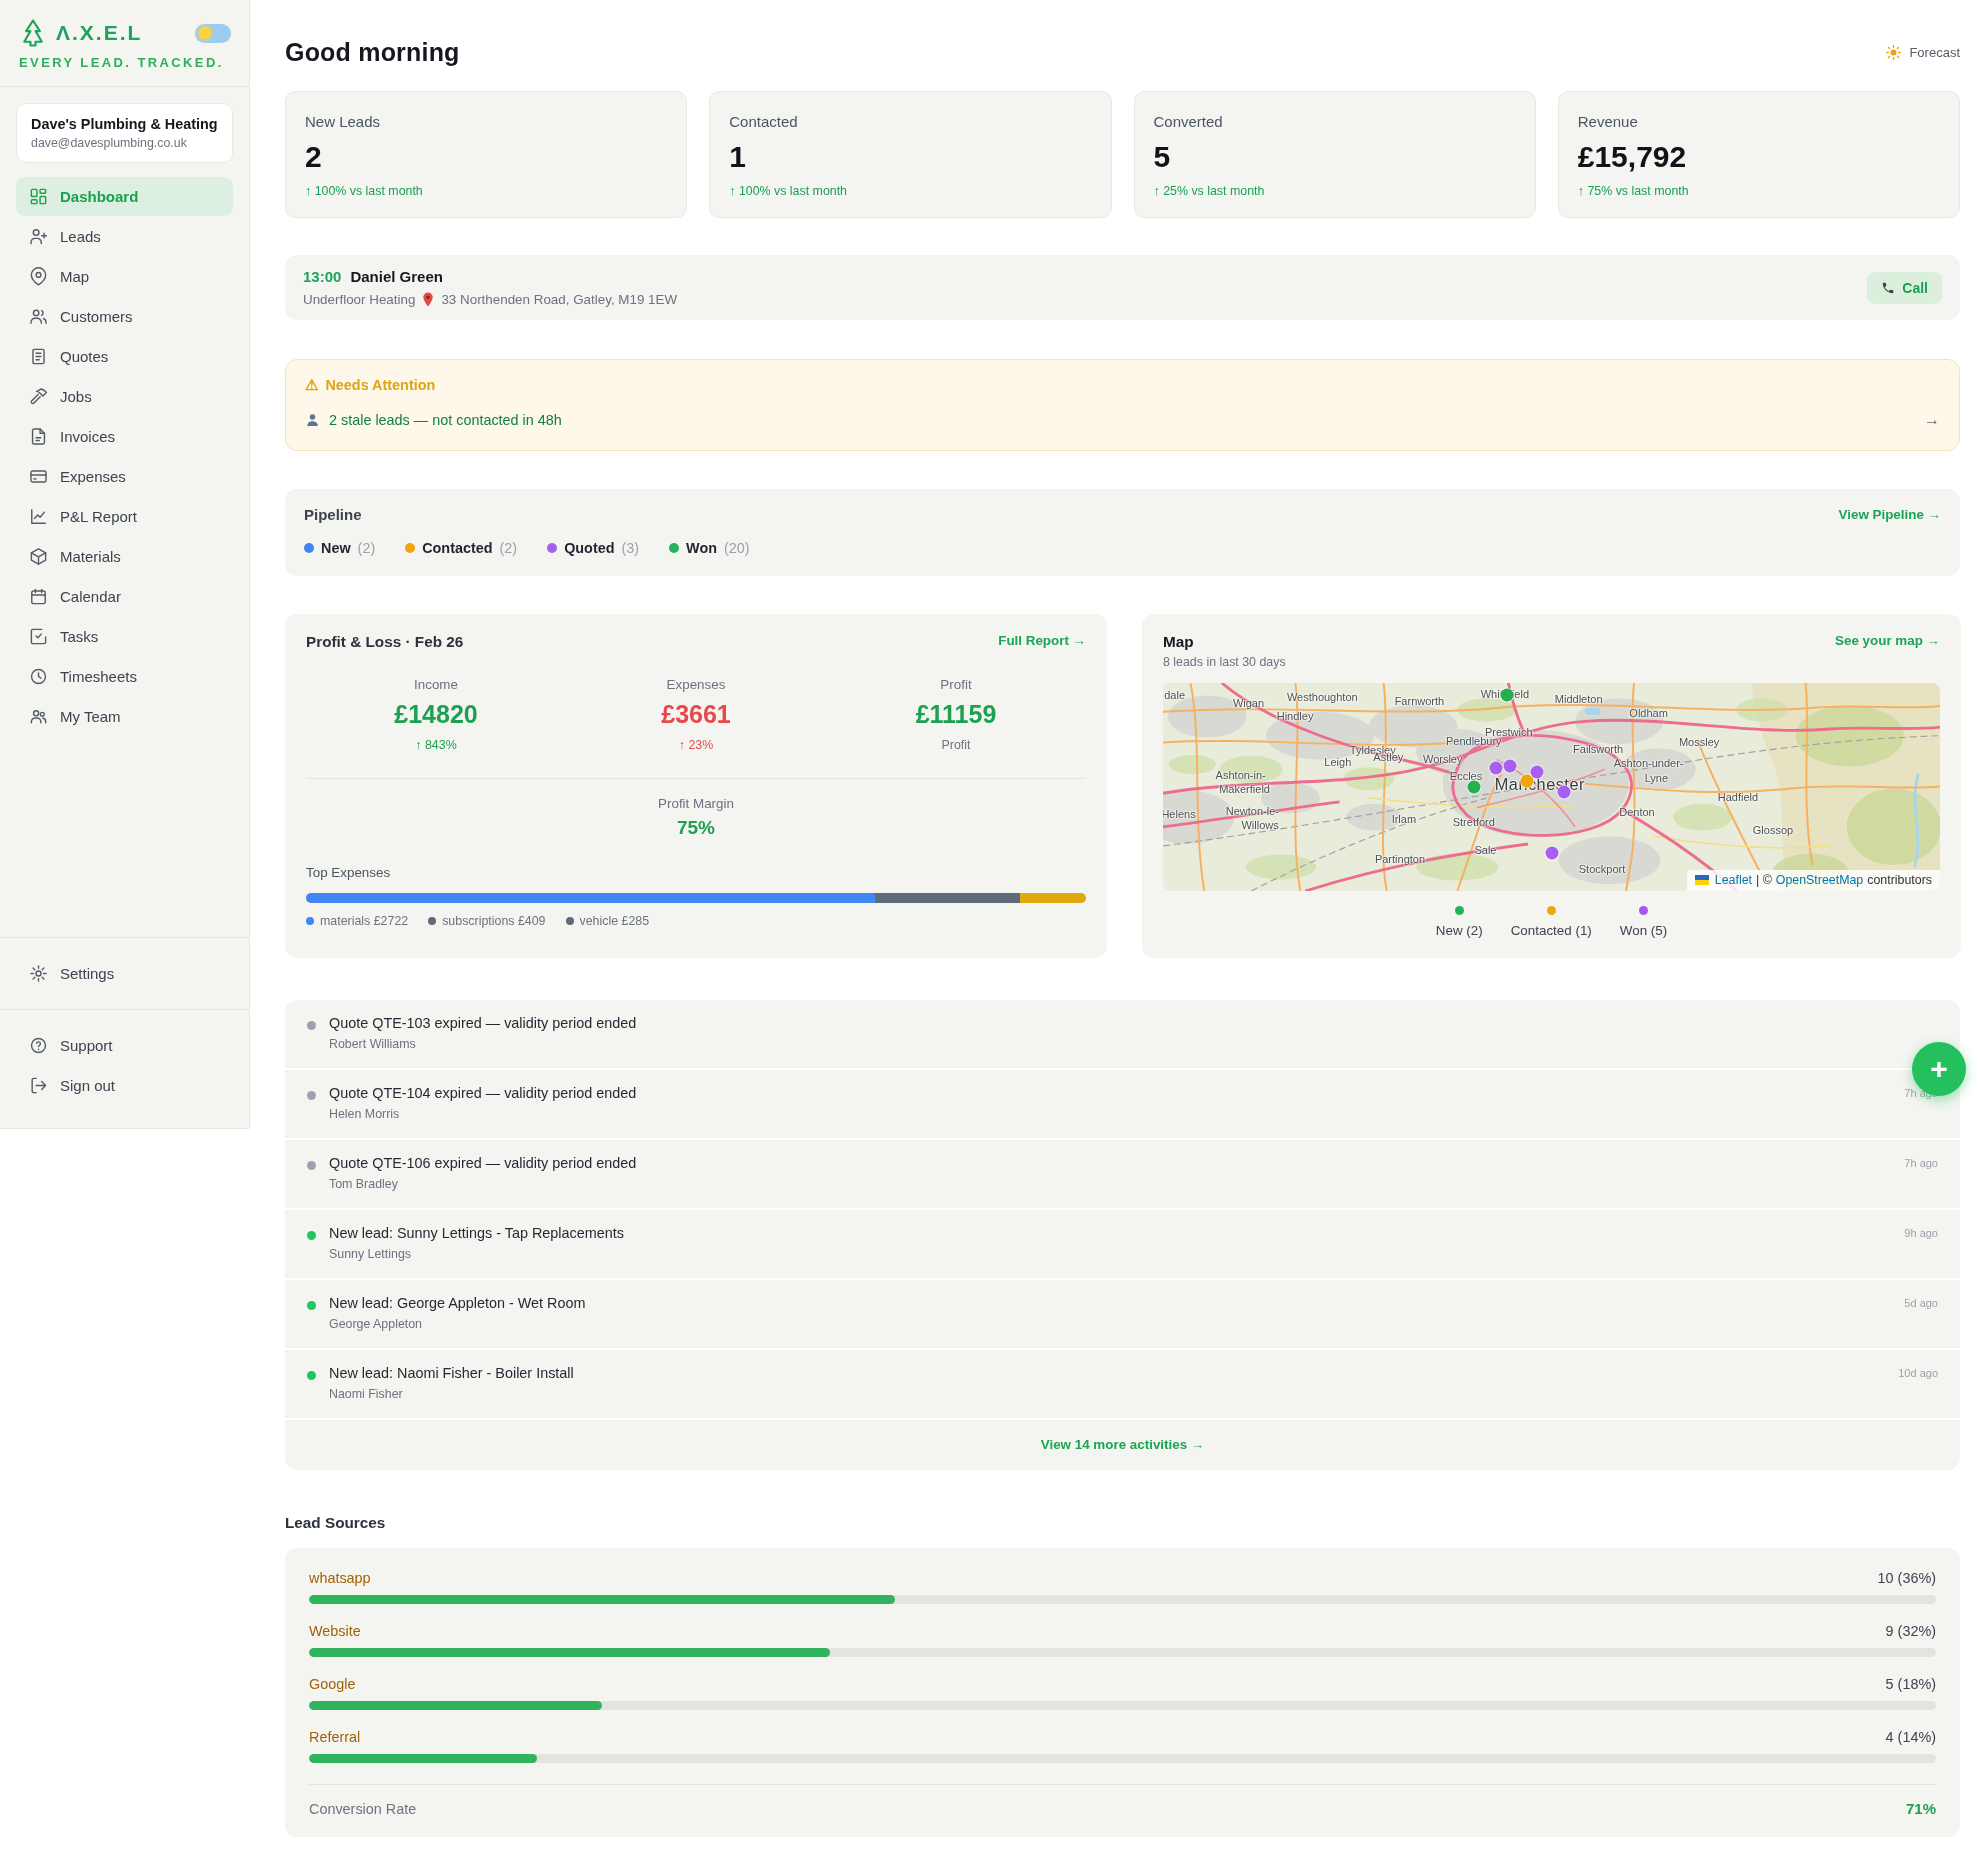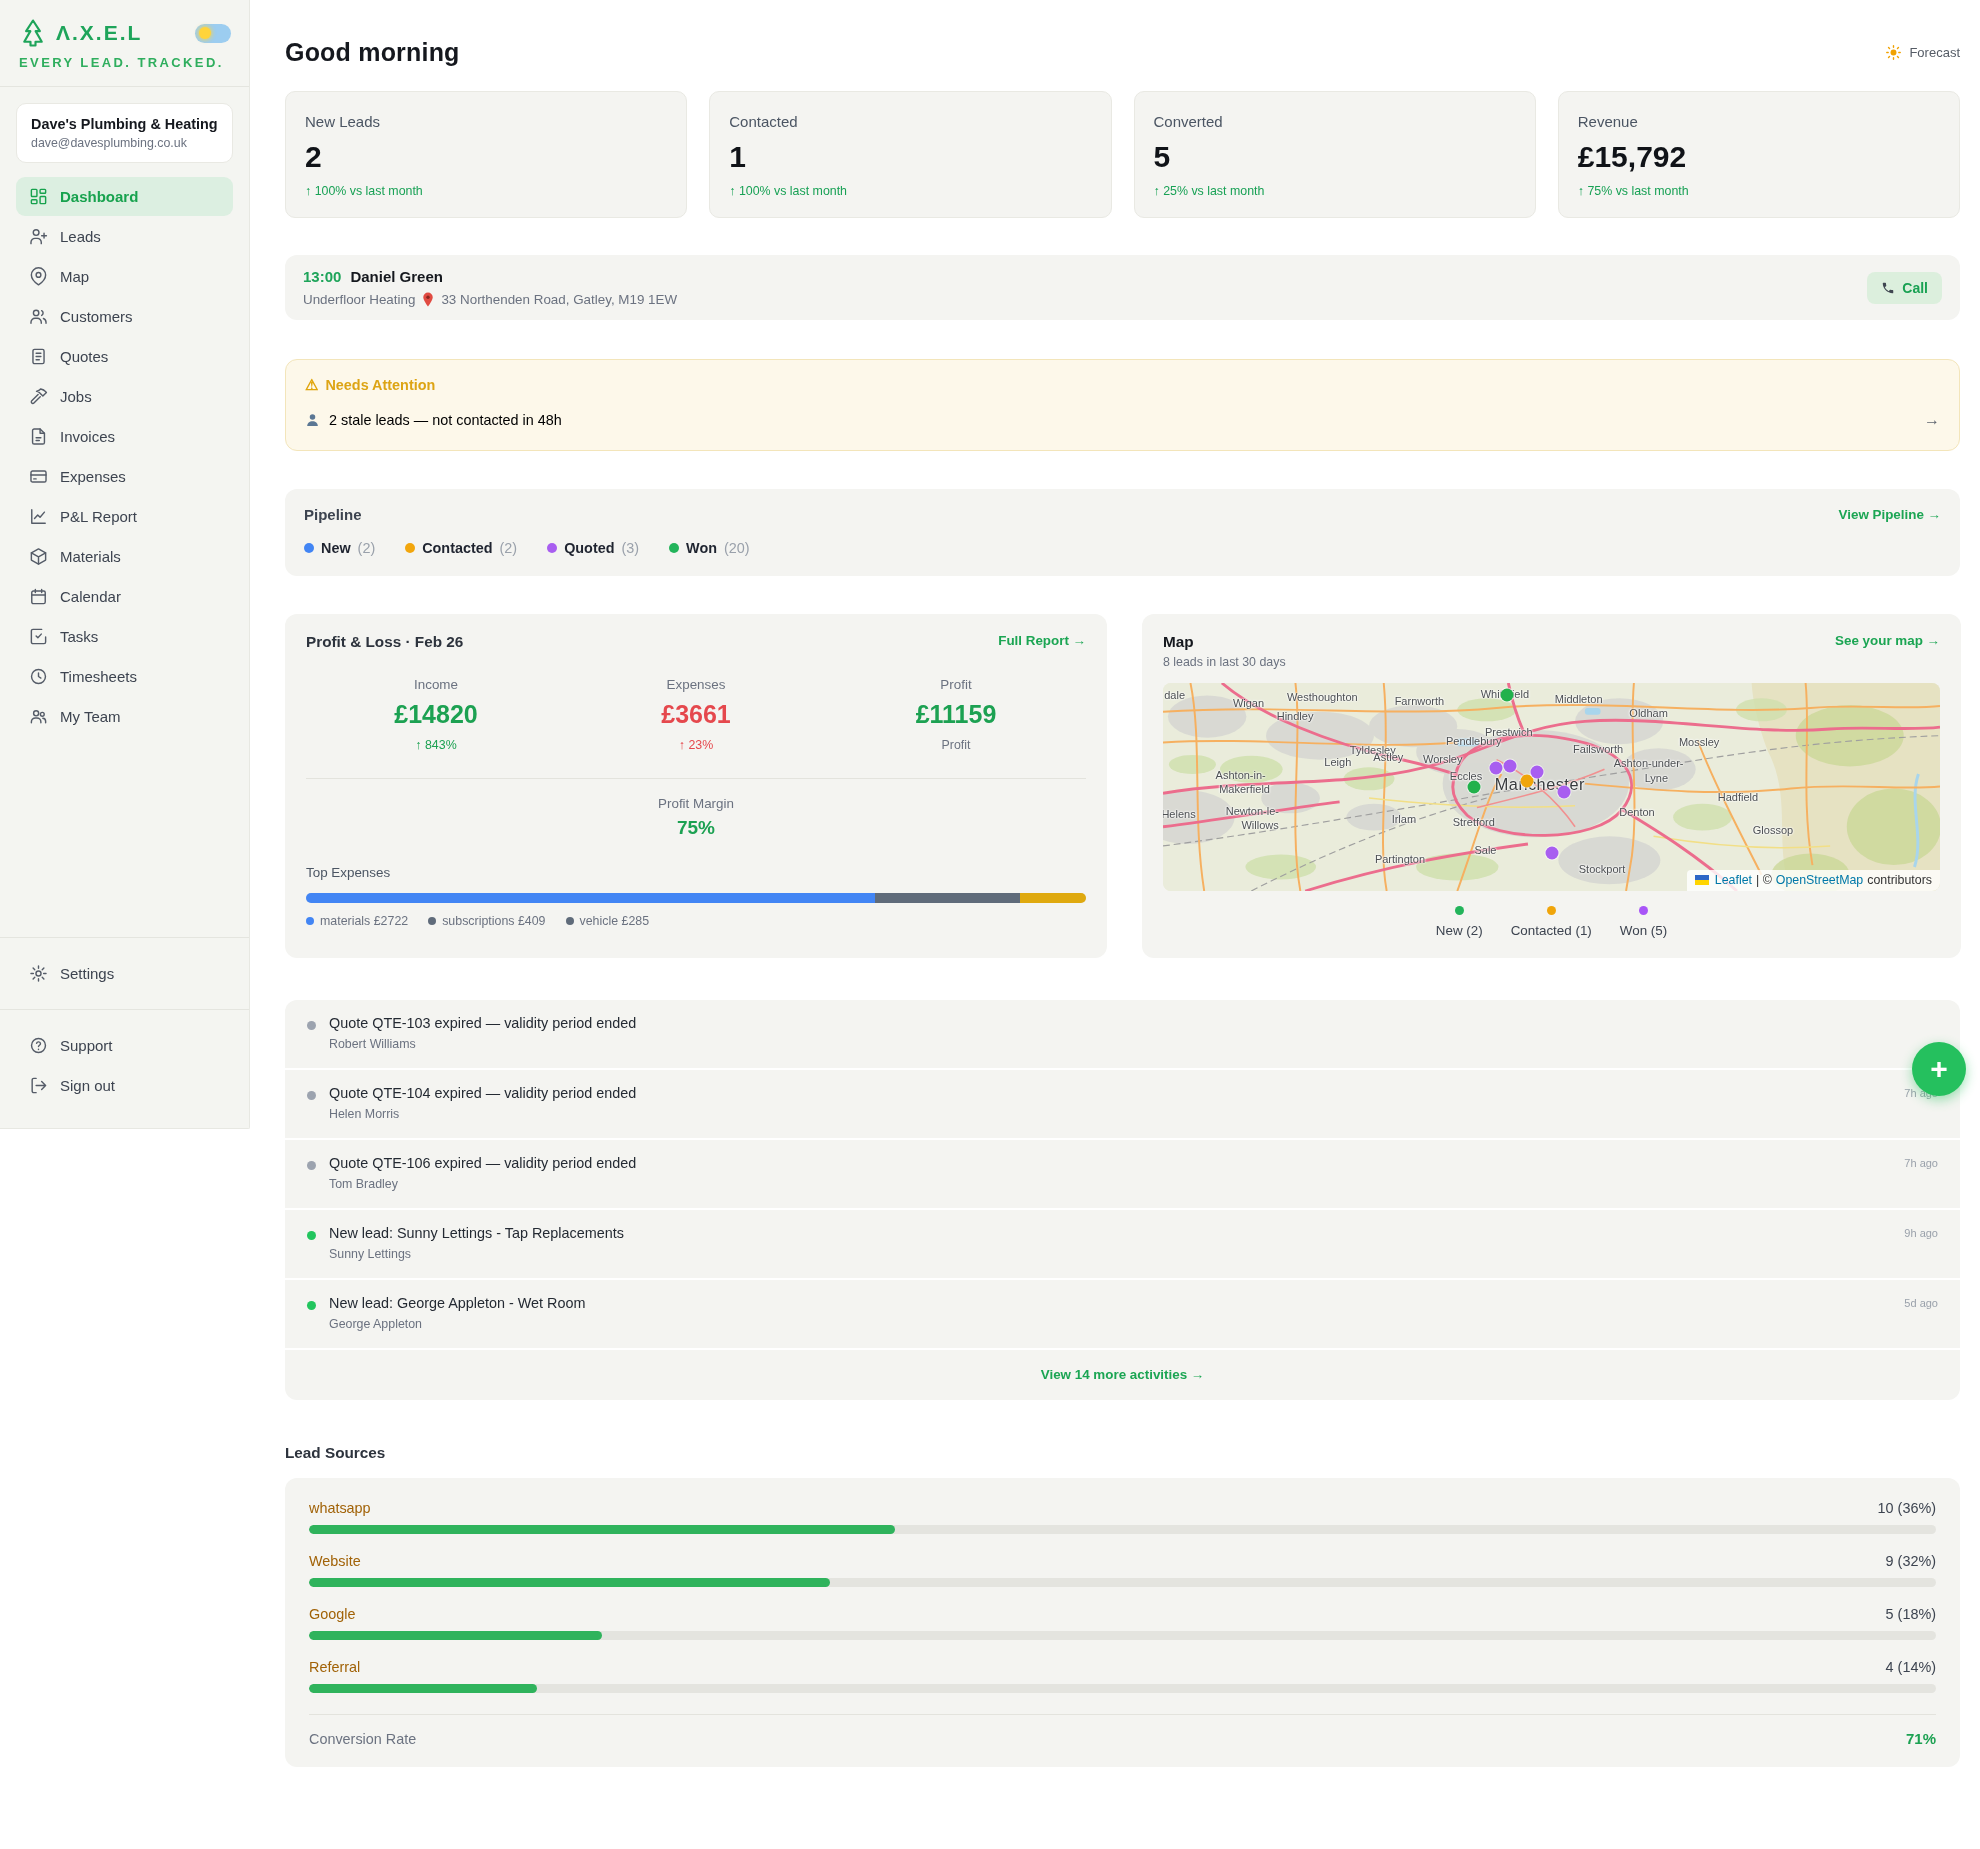--- a/index.html
+++ b/index.html
@@ -60,21 +60,21 @@
     padding:8px 14px; cursor:pointer; }
   .call-btn svg { width:14px; height:14px; }
   .call-label { font-size:14px; font-weight:bold; color:#19a152; }
 
   .attention-card { margin-top:39px; background:#fdf8ea; border:1px solid #f3e5ba; border-radius:12px;
     padding:16px 19px 21px; }
   .attention-title { display:flex; align-items:center; gap:7px; font-size:14.4px; font-weight:bold; color:#dda414; }
   .warn-glyph { font-size:15px; color:#e0a50c; }
   .attention-row { display:flex; align-items:center; margin-top:17px; }
   .bust-ico { width:15px; height:16px; margin-right:9px; }
-  .attention-msg { font-size:14.4px; color:#000000; }
+  .attention-msg { font-size:14.4px; color:#15803d; }
   .attention-arrow { margin-left:auto; color:#5f6670; font-size:16px; cursor:pointer; }
 
   .pipeline-card { margin-top:38px; background:#f4f4f1; border-radius:12px; padding:17px 19px 20px; }
   .pipeline-title { font-size:15px; color:#3d4450; font-weight:bold; }
   .pipeline-stages { display:flex; gap:30px; margin-top:17px; align-items:center; }
   .stage { display:flex; align-items:center; gap:7px; font-size:14.4px; }
   .dot { width:10px; height:10px; border-radius:50%; flex:none; }
   .stage-label { color:#1f2430; font-weight:bold; }
   .stage-count { color:#9aa1ab; }
 
@@ -640,20 +640,28 @@
         <span class="act-time">9h ago</span>
       </div>
       <div class="act-row">
         <span class="act-dot" style="background: rgb(34, 197, 94);"></span>
         <div>
             <div class="act-title">New lead: George Appleton - Wet Room</div>
             <div class="act-sub">George Appleton</div>
           </div>
         <span class="act-time">5d ago</span>
       </div>
+      <div class="act-row">
+        <span class="act-dot" style="background: rgb(34, 197, 94);"></span>
+        <div>
+            <div class="act-title">New lead: Naomi Fisher - Boiler Install</div>
+            <div class="act-sub">Naomi Fisher</div>
+          </div>
+        <span class="act-time">10d ago</span>
+      </div>
       <div class="act-footer">
         <span class="green-link">View 14 more activities →</span>
       </div>
     </div>
   </section>
 
   <section class="sources-wrap">
     <div class="sources-title">Lead Sources</div>
     <div class="sources-card">
       <div class="src-row">

